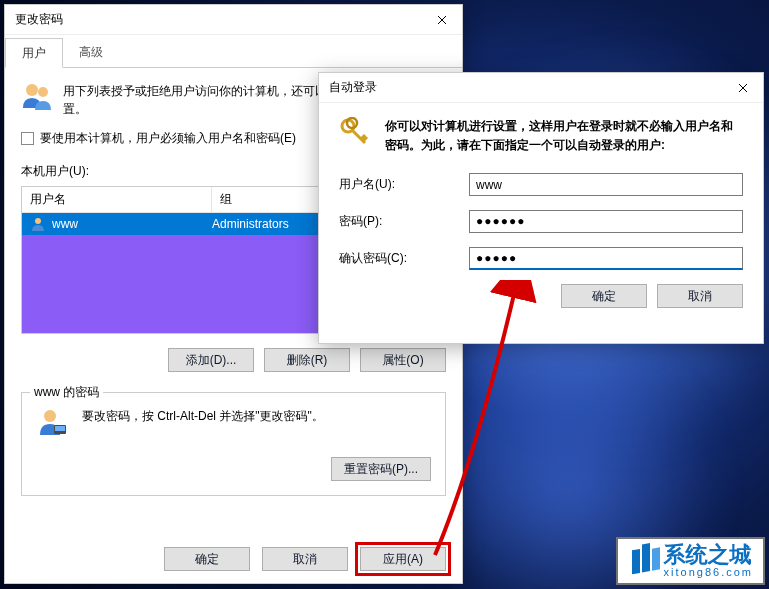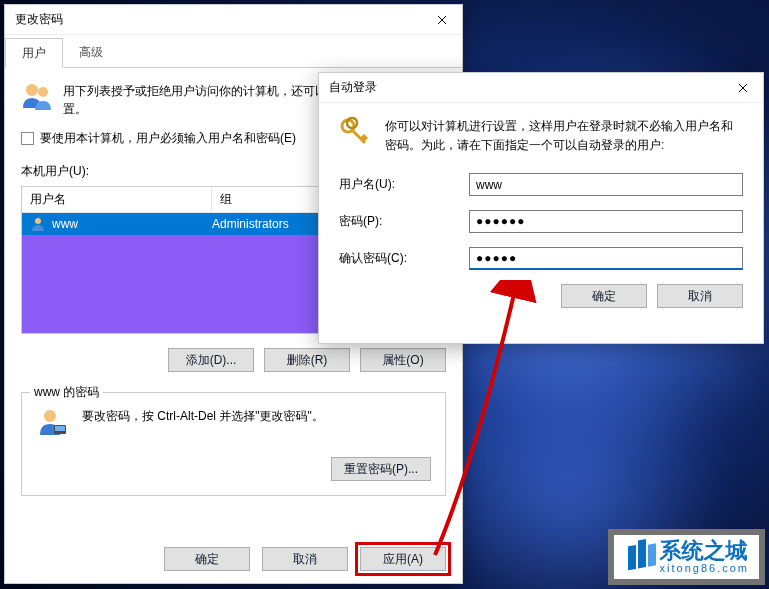--- a/index.html
+++ b/index.html
@@ -76,21 +76,21 @@
   .pw-icon { width: 32px; height: 32px; flex-shrink: 0; }
   .dialog-buttons {
     position: absolute; bottom: 12px; right: 16px;
     display: flex; gap: 12px;
   }
   .highlight-apply { outline: 3px solid #d40000; outline-offset: 2px; }
 
   
   .al-window { left: 318px; top: 72px; width: 446px; height: 272px; }
   .al-content { padding: 14px 20px; }
-  .al-intro { display: flex; gap: 14px; align-items: flex-start; margin-bottom: 18px; }
+  .al-intro { display: flex; gap: 14px; align-items: flex-start; margin-bottom: 18px; font-weight: bold; }
   .key-icon { width: 32px; height: 32px; flex-shrink: 0; }
   .al-text { line-height: 1.6; }
   .form-row { display: flex; align-items: center; margin-bottom: 14px; }
   .form-label { width: 130px; }
   .text-input {
     flex: 1; height: 23px; border: 1px solid #7a7a7a; padding: 0 6px;
     background: #fff;
   }
   .text-input.focus { border-bottom: 2px solid #0067c0; }
   .al-buttons { display: flex; gap: 10px; justify-content: flex-end; margin-top: 10px; }
@@ -100,21 +100,21 @@
     position: absolute;
     left: 425px; top: 280px;
     pointer-events: none;
   }
 
   
   .watermark {
     position: absolute;
     right: 4px; bottom: 4px;
     background: #fff;
-    border: 6px solid #737373;
+    border: 2px solid #737373;
     padding: 4px 10px;
     display: flex; align-items: center; gap: 0;
   }
   .wm-icon { width: 36px; height: 36px; }
   .wm-text-cn { font-size: 22px; font-weight: bold; color: #0b6fc2; line-height: 1; }
   .wm-text-en { font-size: 11px; color: #0b6fc2; letter-spacing: 2px; }
 </style>
 </head>
 <body>
 

